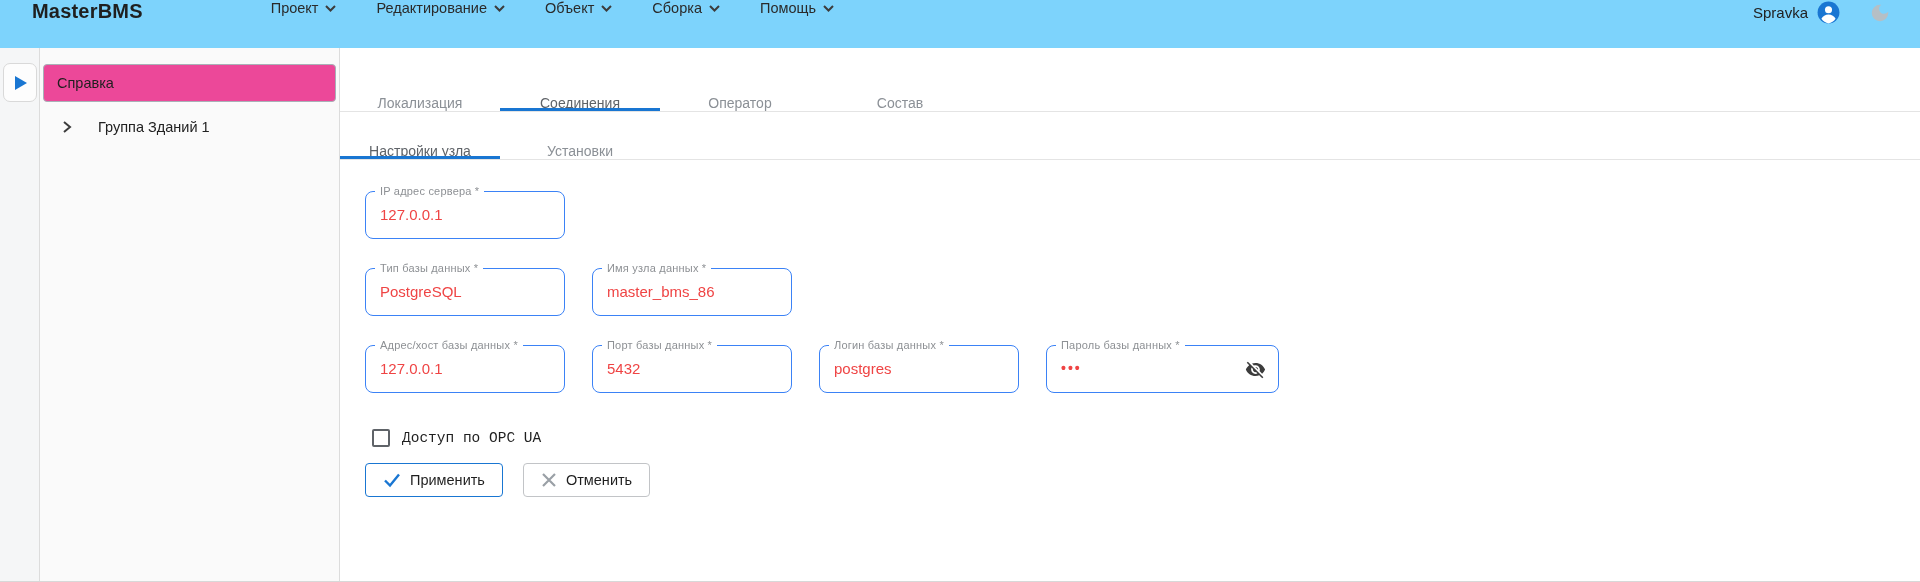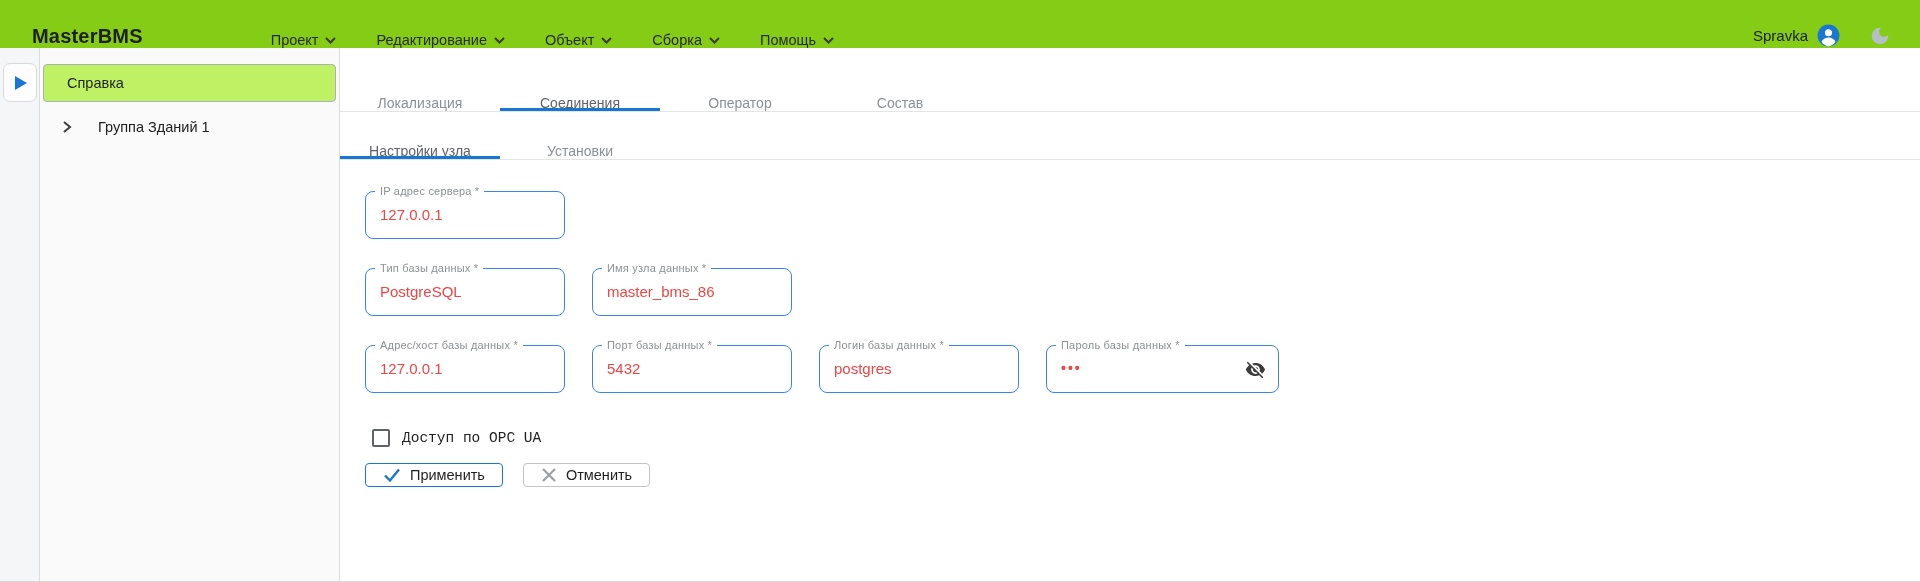--- a/index.html
+++ b/index.html
@@ -7,22 +7,22 @@
   body {
     font-family: "Liberation Sans", sans-serif;
     background: #ffffff;
     color: #212121;
     overflow: hidden;
   }
   .app { width: 1920px; height: 582px; border-bottom: 1px solid #d8d8d8; display: flex; flex-direction: column; }
 
   
   .topbar {
-    height: 48px; flex: 0 0 48px; background: #84cc16;
-    display: flex; align-items: flex-end;
+    height: 48px; flex: 0 0 48px; background: #7dd3fc;
+    display: flex; align-items: flex-start;
   }
   .logo { margin-left: 32px; font-size: 20px; font-weight: 700; color: #1f1f1f; letter-spacing: .2px; }
   .menus { display: flex; margin-left: 128px; gap: 40px; align-items: center; }
   .menu-item { display: flex; align-items: center; gap: 7px; font-size: 14.5px; font-weight: 500; color: #2a2a2a; cursor: pointer; }
   .chev svg { display: block; }
   .topbar-right { margin-left: auto; margin-right: 29px; display: flex; align-items: center; }
   .user-label { font-size: 15px; font-weight: 500; color: #212121; margin-right: 8px; }
   .avatar svg { display: block; }
   .moon { margin-left: 28px; }
   .moon svg { display: block; }
@@ -36,23 +36,23 @@
   }
   .collapse-btn {
     margin-top: 15px; width: 34px; height: 39px; background: #fdfdfd;
     border: 1px solid #d9d9d9; border-radius: 7px;
     display: flex; align-items: center; justify-content: center; cursor: pointer;
   }
   .play { width: 0; height: 0; border-left: 12px solid #1976d2; border-top: 7px solid transparent; border-bottom: 7px solid transparent; margin-left: 3px; }
 
   .tree-panel { width: 300px; flex: 0 0 300px; background: #fafafa; border-right: 1px solid #dcdcdc; }
   .tree-selected {
-    margin: 16px 3px 0 3px; height: 38px; background: #bef264;
+    margin: 16px 3px 0 3px; height: 38px; background: #ec4899;
     border: 1px solid #a9b0b7; border-radius: 4px;
-    display: flex; align-items: center; padding-left: 23px;
+    display: flex; align-items: center; padding-left: 13px;
     font-size: 14.5px; color: #1f1f1f; cursor: pointer;
   }
   .tree-row {
     margin-top: 13px; padding-left: 22px; height: 24px;
     display: flex; align-items: center; gap: 26px;
     font-size: 14.5px; color: #212121; cursor: pointer;
   }
   .chev-r svg { display: block; }
 
   .main { flex: 1; background: #ffffff; min-width: 0; display: flex; flex-direction: column; }
@@ -89,21 +89,21 @@
   .fvalue.pwd { font-size: 14px; font-weight: 700; letter-spacing: 2px; }
   .eye-btn { position: absolute; right: 12px; top: 13px; cursor: pointer; }
   .eye-btn svg { display: block; }
 
   .cbrow { margin-top: 36px; margin-left: 7px; display: flex; align-items: center; gap: 12px; font-family: Liberation Mono, monospace; }
   .cb { width: 18px; height: 18px; border: 2px solid #5f6368; border-radius: 2px; background: #fff; cursor: pointer; }
   .cblabel { font-size: 14.5px; color: #1f1f1f; }
 
   .btnrow { margin-top: 16px; display: flex; gap: 20px; }
   .btn {
-    height: 24px; display: flex; align-items: center; gap: 9px; padding: 0 17px;
+    height: 34px; display: flex; align-items: center; gap: 9px; padding: 0 17px;
     background: #fff; border-radius: 4px; font-family: inherit;
     font-size: 14.5px; color: #1f1f1f; cursor: pointer;
   }
   .btn.apply { border: 1px solid #1976d2; }
   .btn.cancel { border: 1px solid #c2c4c7; }
   .icn svg { display: block; }
 </style>
 </head>
 <body>
 

